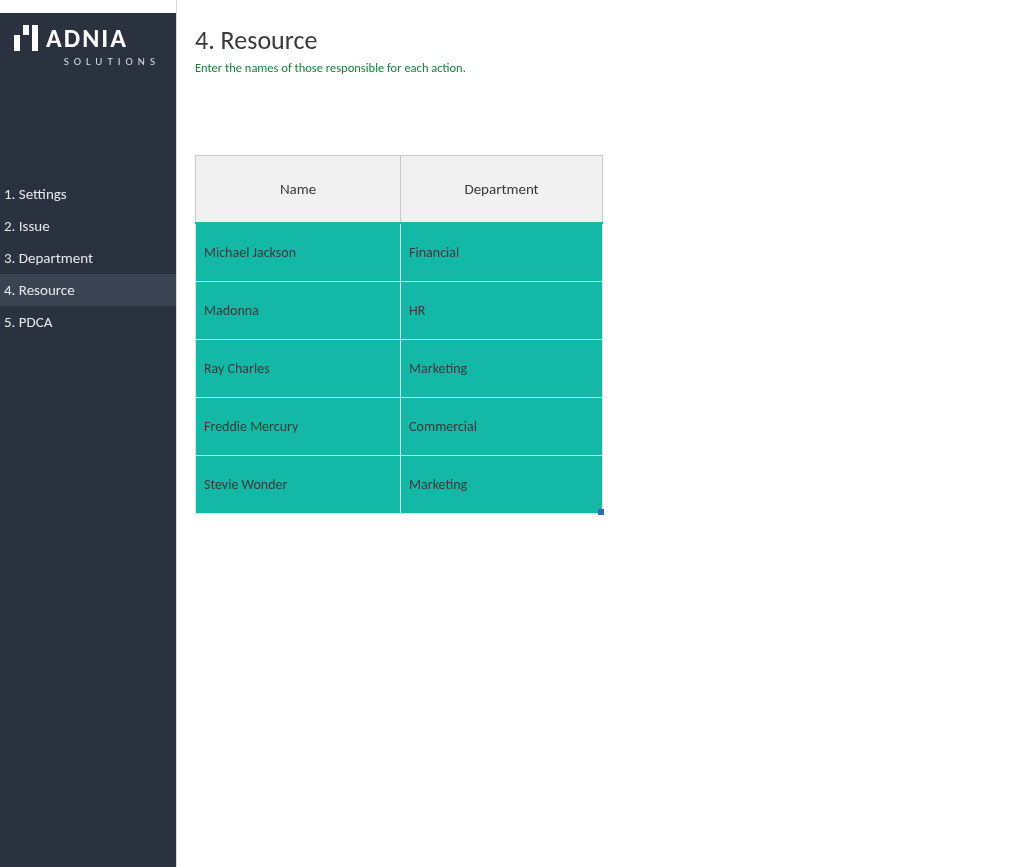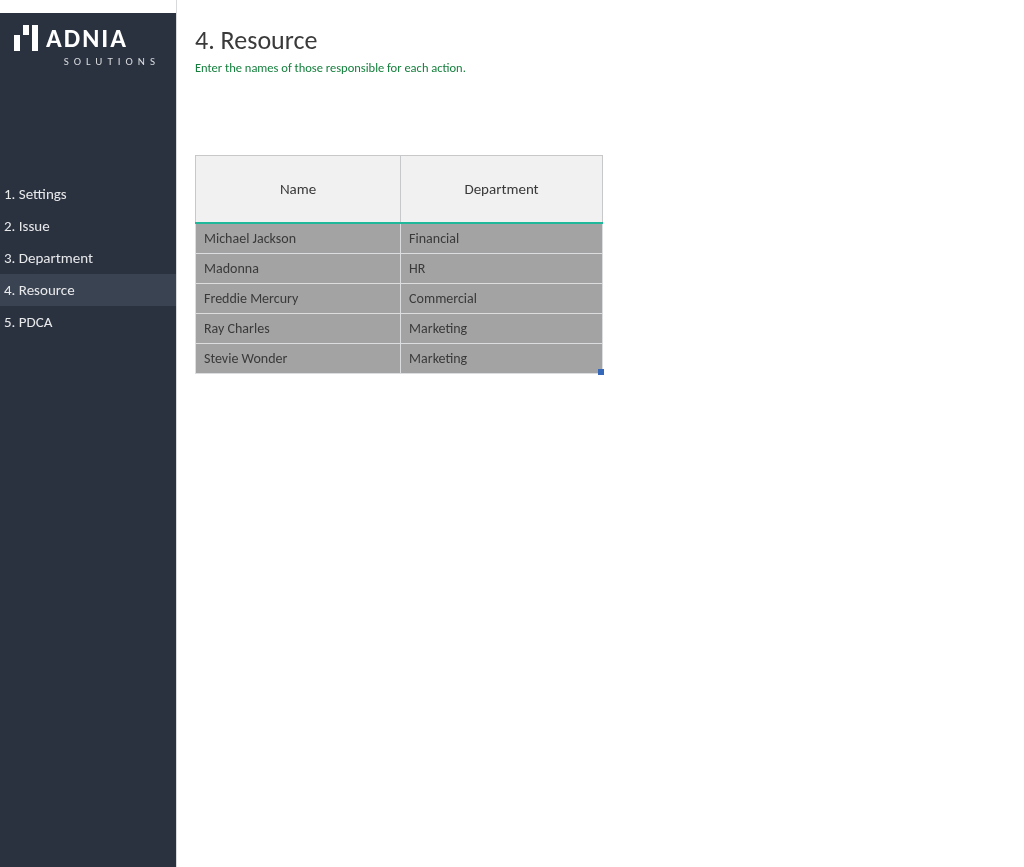--- a/index.html
+++ b/index.html
@@ -98,23 +98,23 @@
       border-left: 1px solid #c7c8ca;
       border-right: 1px solid #c7c8ca;
       border-bottom: 2px solid #1fb89a;
       text-align: center;
     }
     .data-table thead th:first-child { width: 192px; }
     .data-table thead th:last-child { width: 189px; }
     .data-table tbody td {
       font-size: 14px;
       color: #3a3a3a;
-      padding: 6px 8px;
+      padding: 20px 8px;
       border: 1px solid #dcddde;
-      background: #a3a3a3;
+      background: #14b8a6;
     }
     .table-wrap {
       position: relative;
       display: inline-block;
     }
     .cell-handle {
       position: absolute;
       right: -1px;
       bottom: -1px;
       width: 6px;
@@ -162,26 +162,26 @@
       <tbody>
         <tr>
           <td>Michael Jackson</td>
           <td>Financial</td>
         </tr>
         <tr>
           <td>Madonna</td>
           <td>HR</td>
         </tr>
         <tr>
+          <td>Ray Charles</td>
+          <td>Marketing</td>
+        </tr>
+        <tr>
           <td>Freddie Mercury</td>
           <td>Commercial</td>
-        </tr>
-        <tr>
-          <td>Ray Charles</td>
-          <td>Marketing</td>
         </tr>
         <tr>
           <td>Stevie Wonder</td>
           <td>Marketing</td>
         </tr>
       </tbody>
     </table>
     <div class="cell-handle"></div>
   </div>
 </div>

